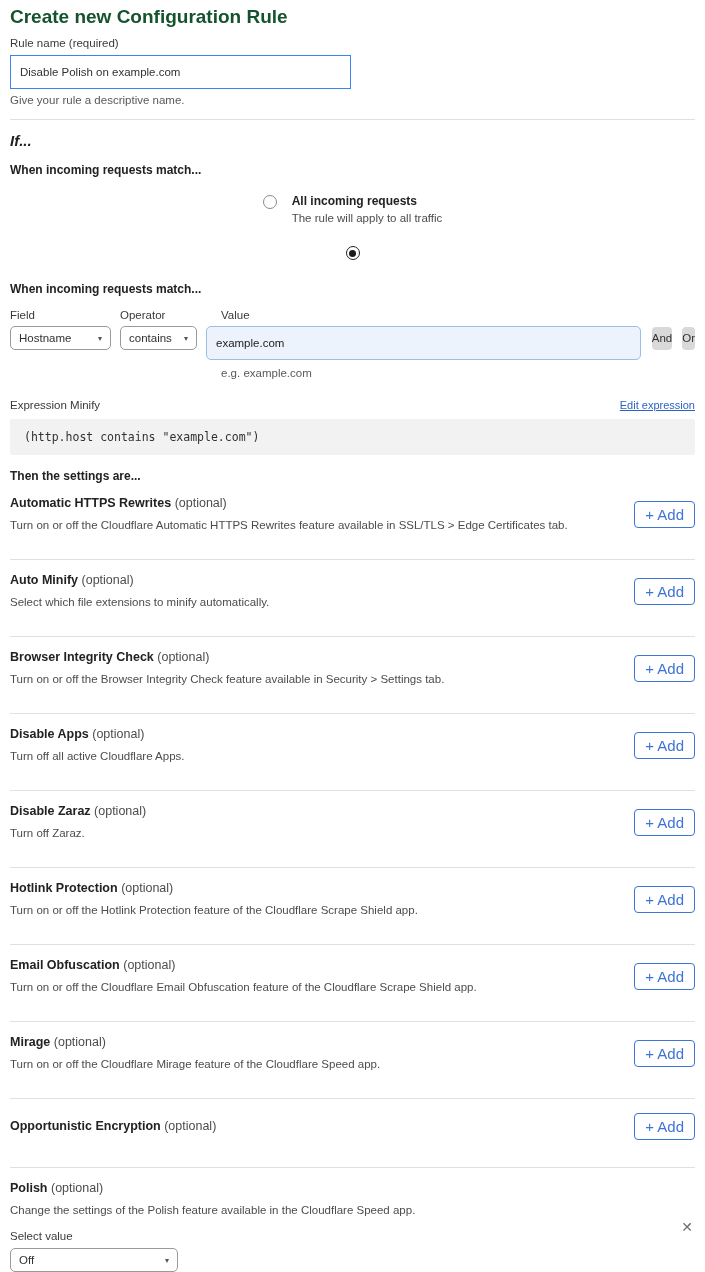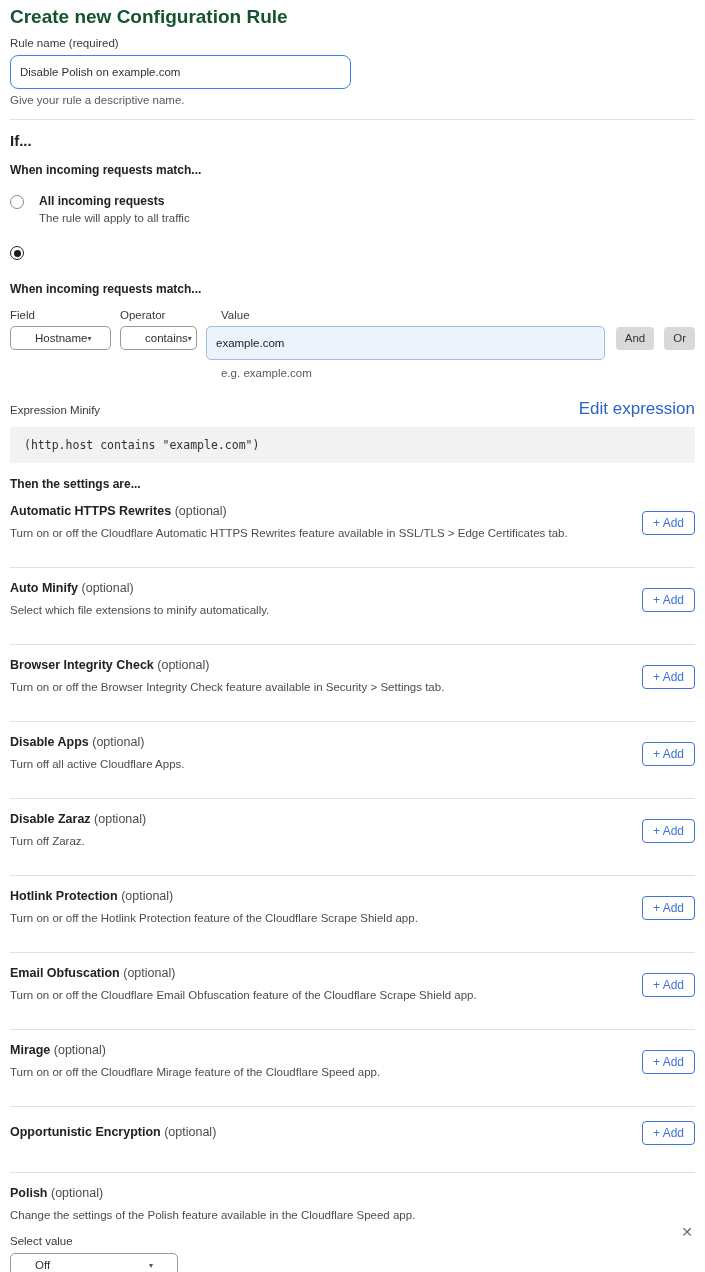--- a/index.html
+++ b/index.html
@@ -7,31 +7,31 @@
   body {
     width: 705px; min-height: 1272px;
     font-family: "Liberation Sans", sans-serif;
     font-size: 12px; color: #313131;
     padding: 7px 10px 10px 10px;
   }
   h1.page-title { font-size: 19px; line-height: 19px; font-weight: bold; color: #14532d; }
   .field-label { margin-top: 10px; font-size: 11.5px; line-height: 14px; color: #3a3a3a; }
   .rule-name-input {
     margin-top: 5px; width: 341px; height: 22px;
-    border: 1.5px solid #3c82f5; border-radius: 8px;
+    border: 1.5px solid #3c82f5; border-radius: 0;
     padding: 16px 9px; font-size: 11.5px; color: #313131;
     font-family: "Liberation Sans", sans-serif; outline: none; background: #fff;
     display: block;
   }
   .help-text { margin-top: 4px; font-size: 11.5px; line-height: 14px; color: #595959; }
   .divider { border: none; border-top: 1px solid #e0e0e0; margin-top: 12px; }
-  h2.if-heading { margin-top: 12px; font-size: 15px; line-height: 18px; font-weight: bold; color: #222; }
+  h2.if-heading { margin-top: 12px; font-size: 15px; line-height: 18px; font-weight: bold; color: #222; font-style: italic; }
   .match-label { margin-top: 13px; font-size: 12px; line-height: 15px; font-weight: bold; color: #222; }
   .radio-group { margin-top: 16px; }
-  .radio-row { display: flex; align-items: flex-start; gap: 15px; cursor: pointer; }
+  .radio-row { display: flex; align-items: flex-start; gap: 15px; cursor: pointer; justify-content: center; }
   .radio-row + .radio-row { margin-top: 20px; }
   .radio-circle {
     width: 14px; height: 14px; border-radius: 50%;
     border: 1px solid #8a8a8a; background: #fff; flex: 0 0 auto; margin-top: 1px;
     position: relative;
   }
   .radio-circle.selected { border-color: #222; }
   .radio-circle.selected::after {
     content: ""; position: absolute; left: 2.5px; top: 2.5px;
     width: 7px; height: 7px; border-radius: 50%; background: #1b1b1b;
@@ -39,63 +39,63 @@
   .radio-title { font-size: 12px; line-height: 14px; font-weight: bold; color: #222; }
   .radio-desc { margin-top: 3px; font-size: 11.5px; line-height: 14px; color: #4c4c4c; }
   .builder-heading { margin-top: 22px; }
   .builder-labels { display: flex; margin-top: 12px; font-size: 11.5px; color: #3a3a3a; }
   .builder-labels .lbl-field { width: 110px; }
   .builder-labels .lbl-operator { width: 101px; }
   .builder-row { display: flex; margin-top: 5px; align-items: stretch; }
   .select-box {
     height: 24px; border: 1px solid #9a9a9a; border-radius: 5px; background: #fff;
     display: flex; align-items: center; justify-content: space-between;
-    padding: 0 24px; font-size: 11.5px; color: #313131; cursor: pointer;
+    padding: 0 8px; font-size: 11.5px; color: #313131; cursor: pointer;
   }
   .select-field { width: 101px; margin-right: 9px; }
   .select-operator { width: 77px; margin-right: 9px; }
   .caret { font-size: 8px; color: #555; }
   .value-input {
     flex: 1 1 auto; height: 24px;
     border: 1px solid #9dbde4; border-radius: 5px; background: #edf3fc;
     padding: 16px 9px; font-size: 11.5px; font-family: "Liberation Sans", sans-serif;
     color: #222; outline: none;
   }
   .conj-btn {
     height: 23px; margin-top: 0.5px; border: none; border-radius: 4px; background: #d9d9d9;
     color: #333; font-size: 11.5px; font-family: "Liberation Sans", sans-serif;
-    padding: 0 9px; cursor: pointer;
+    padding: 0 0; cursor: pointer;
   }
   .conj-and { margin-left: 11px; }
   .conj-or { margin-left: 10px; }
   .value-help { margin-top: 7px; margin-left: 211px; font-size: 11.5px; color: #595959; }
   .preview-row { margin-top: 20px; display: flex; justify-content: space-between; align-items: baseline; }
   .preview-label { font-size: 11.5px; color: #3a3a3a; }
-  .edit-link { font-size: 17px; color: #2c63c6; cursor: pointer; }
+  .edit-link { font-size: 11px; color: #2c63c6; text-decoration: underline; cursor: pointer; }
   .code-block {
     margin-top: 8px; background: #f2f2f2; border-radius: 2px;
     padding: 11px 14px; font-family: "DejaVu Sans Mono", monospace;
     font-size: 11.5px; color: #313131; line-height: 14px;
   }
   .then-label { margin-top: 14px; font-size: 12px; font-weight: bold; color: #222; }
   .settings-list { margin-top: 0; }
   .setting {
     border-bottom: 1px solid #e0e0e0;
     padding: 12px 0 27px 0;
     display: flex; justify-content: space-between; align-items: center;
   }
   .setting:last-child { border-bottom: none; padding-bottom: 0; }
   .setting-title { font-size: 12.5px; line-height: 16px; }
   .setting-name { font-weight: bold; color: #222; }
   .optional { color: #4c4c4c; font-weight: normal; }
   .setting-desc { margin-top: 7px; font-size: 11.5px; line-height: 14px; color: #4c4c4c; }
   .add-btn {
     flex: 0 0 auto; margin-top: 2px;
     background: #fff; border: 1px solid #3e74d6; border-radius: 4px;
-    color: #3e74d6; font-size: 12px; font-family: "Liberation Sans", sans-serif;
+    color: #3e74d6; font-size: 15px; font-family: "Liberation Sans", sans-serif;
     padding: 4px 10px; cursor: pointer;
   }
   .close-icon {
     flex: 0 0 auto; margin-top: 2px; color: #6e6e6e; font-size: 14px;
     line-height: 14px; cursor: pointer; background: none; border: none; padding: 2px;
     font-family: "Liberation Sans", sans-serif;
   }
   .polish-body { flex: 1 1 auto; }
   .polish-select { margin-top: 5px; width: 168px; }
 </style>

